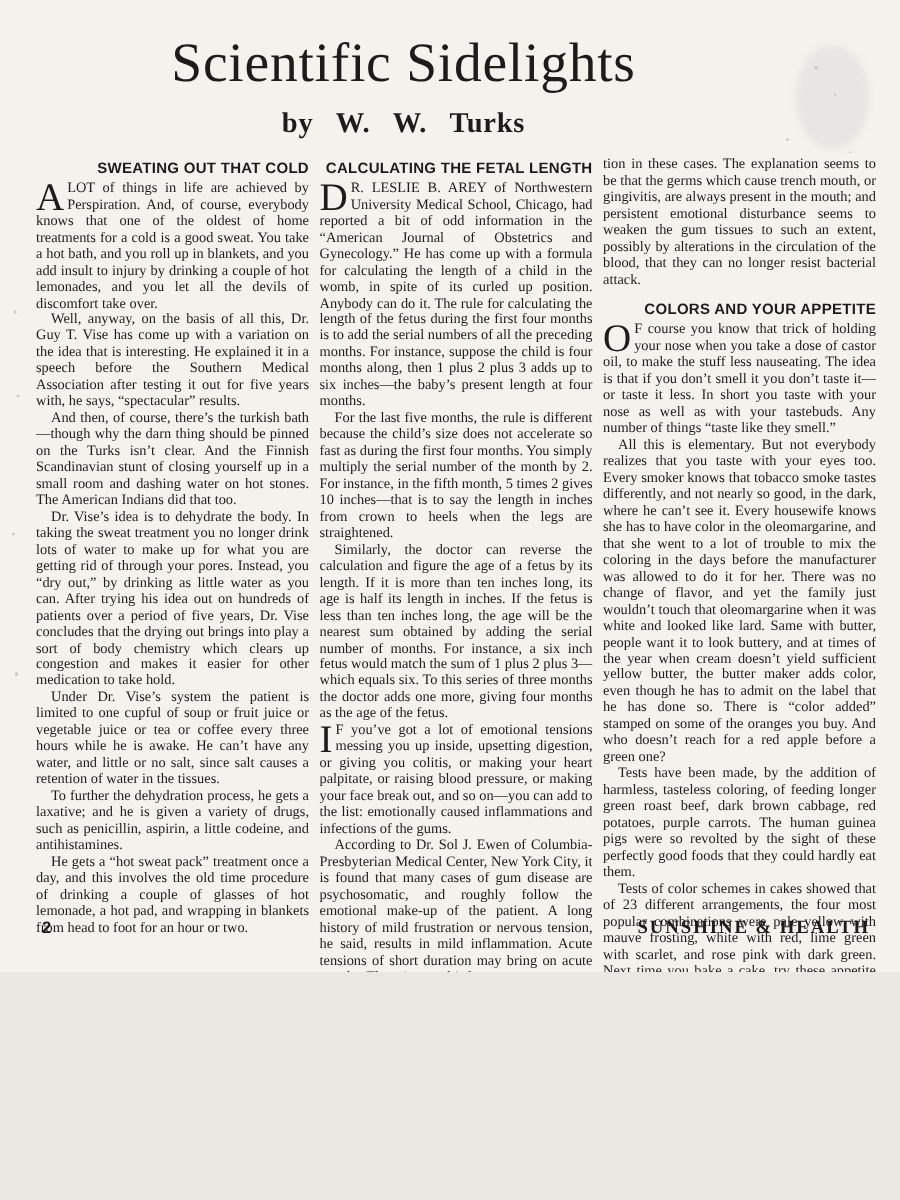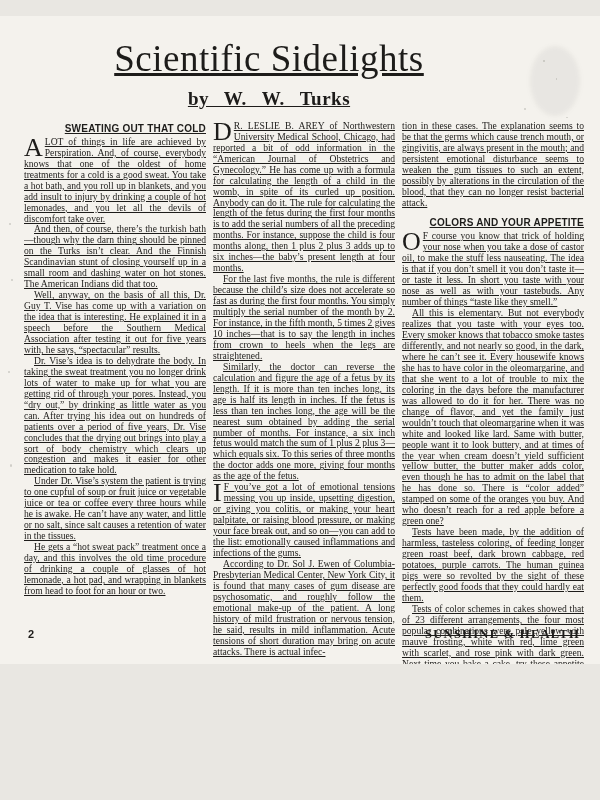--- a/index.html
+++ b/index.html
@@ -4,26 +4,25 @@
 <style>
   html, body {
     margin: 0;
     padding: 0;
     background: #e9e7e2;
   }
   .page {
     position: relative;
     width: 600px;
     height: 648px;
-    margin: 16px auto;
+    margin: 0 auto;
     background: var(--paper, #f4f2ed);
     color: var(--ink, #1d1c1a);
     font-family: "Liberation Serif", serif;
     overflow: hidden;
-    text-decoration: underline;
   }
   
   .speck {
     position: absolute;
     border-radius: 50%;
     background: rgba(70, 68, 60, 0.22);
     pointer-events: none;
   }
   .smudge {
     position: absolute;
@@ -137,27 +136,29 @@
 
   <header class="masthead">
     <h1 class="title">Scientific Sidelights</h1>
     <div class="byline">by W. W. Turks</div>
   </header>
 
   <main class="columns">
       <div class="column">
         <h3 class="col-heading">SWEATING OUT THAT COLD</h3>
         <p class="body-para has-dropcap"><span class="dropcap">A</span><span>LOT </span>of things in life are achieved by Perspiration. And, of course, everybody knows that one of the oldest of home treatments for a cold is a good sweat. You take a hot bath, and you roll up in blankets, and you add insult to injury by drinking a couple of hot lemonades, and you let all the devils of discomfort take over.</p>
+        <p class="body-para">Well, anyway, on the basis of all this, Dr. Guy T. Vise has come up with a variation on the idea that is interesting. He explained it in a speech before the Southern Medical Association after testing it out for five years with, he says, “spectacular” results.</p>
         <p class="body-para">And then, of course, there’s the turkish bath—though why the darn thing should be pinned on the Turks isn’t clear. And the Finnish Scandinavian stunt of closing yourself up in a small room and dashing water on hot stones. The American Indians did that too.</p>
-        <p class="body-para">Well, anyway, on the basis of all this, Dr. Guy T. Vise has come up with a variation on the idea that is interesting. He explained it in a speech before the Southern Medical Association after testing it out for five years with, he says, “spectacular” results.</p>
         <p class="body-para">Dr. Vise’s idea is to dehydrate the body. In taking the sweat treatment you no longer drink lots of water to make up for what you are getting rid of through your pores. Instead, you “dry out,” by drinking as little water as you can. After trying his idea out on hundreds of patients over a period of five years, Dr. Vise concludes that the drying out brings into play a sort of body chemistry which clears up congestion and makes it easier for other medication to take hold.</p>
-        <p class="body-para">Under Dr. Vise’s system the patient is trying to one cupful of soup or fruit juice or vegetable juice or tea or coffee every three hours while he is awake. He can’t have any water, and little or no salt, since salt causes a retention of water in the tissues.</p>
+        <p class="body-para">Under Dr. Vise’s system the patient is limited to one cupful of soup or fruit juice or vegetable juice or tea or coffee every three hours while he is awake. He can’t have any water, and little or no salt, since salt causes a retention of water in the tissues.</p>
+        <p class="body-para">To further the dehydration process, he gets a laxative; and he is given a variety of drugs, such as penicillin, aspirin, a little codeine, and antihistamines.</p>
         <p class="body-para">He gets a “hot sweat pack” treatment once a day, and this involves the old time procedure of drinking a couple of glasses of hot lemonade, a hot pad, and wrapping in blankets from head to foot for an hour or two.</p>
       </div>
       <div class="column">
+        <h3 class="col-heading">CALCULATING THE FETAL LENGTH</h3>
         <p class="body-para has-dropcap"><span class="dropcap">D</span><span>R. LESLIE B. AREY </span>of Northwestern University Medical School, Chicago, had reported a bit of odd information in the “American Journal of Obstetrics and Gynecology.” He has come up with a formula for calculating the length of a child in the womb, in spite of its curled up position. Anybody can do it. The rule for calculating the length of the fetus during the first four months is to add the serial numbers of all the preceding months. For instance, suppose the child is four months along, then 1 plus 2 plus 3 adds up to six inches—the baby’s present length at four months.</p>
         <p class="body-para">For the last five months, the rule is different because the child’s size does not accelerate so fast as during the first four months. You simply multiply the serial number of the month by 2. For instance, in the fifth month, 5 times 2 gives 10 inches—that is to say the length in inches from crown to heels when the legs are straightened.</p>
         <p class="body-para">Similarly, the doctor can reverse the calculation and figure the age of a fetus by its length. If it is more than ten inches long, its age is half its length in inches. If the fetus is less than ten inches long, the age will be the nearest sum obtained by adding the serial number of months. For instance, a six inch fetus would match the sum of 1 plus 2 plus 3—which equals six. To this series of three months the doctor adds one more, giving four months as the age of the fetus.</p>
         <p class="body-para has-dropcap"><span class="dropcap">I</span><span>F </span>you’ve got a lot of emotional tensions messing you up inside, upsetting digestion, or giving you colitis, or making your heart palpitate, or raising blood pressure, or making your face break out, and so on—you can add to the list: emotionally caused inflammations and infections of the gums.</p>
         <p class="body-para">According to Dr. Sol J. Ewen of Columbia-Presbyterian Medical Center, New York City, it is found that many cases of gum disease are psychosomatic, and roughly follow the emotional make-up of the patient. A long history of mild frustration or nervous tension, he said, results in mild inflammation. Acute tensions of short duration may bring on acute attacks. There is actual infec-</p>
       </div>
       <div class="column">
         <p class="body-para continuation">tion in these cases. The explanation seems to be that the germs which cause trench mouth, or gingivitis, are always present in the mouth; and persistent emotional disturbance seems to weaken the gum tissues to such an extent, possibly by alterations in the circulation of the blood, that they can no longer resist bacterial attack.</p>
         <h3 class="col-heading">COLORS AND YOUR APPETITE</h3>
         <p class="body-para has-dropcap"><span class="dropcap">O</span><span>F </span>course you know that trick of holding your nose when you take a dose of castor oil, to make the stuff less nauseating. The idea is that if you don’t smell it you don’t taste it—or taste it less. In short you taste with your nose as well as with your tastebuds. Any number of things “taste like they smell.”</p>

